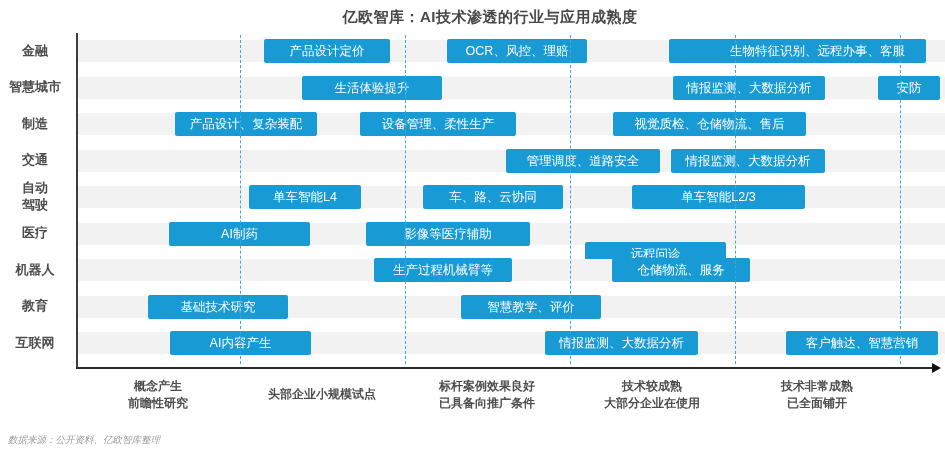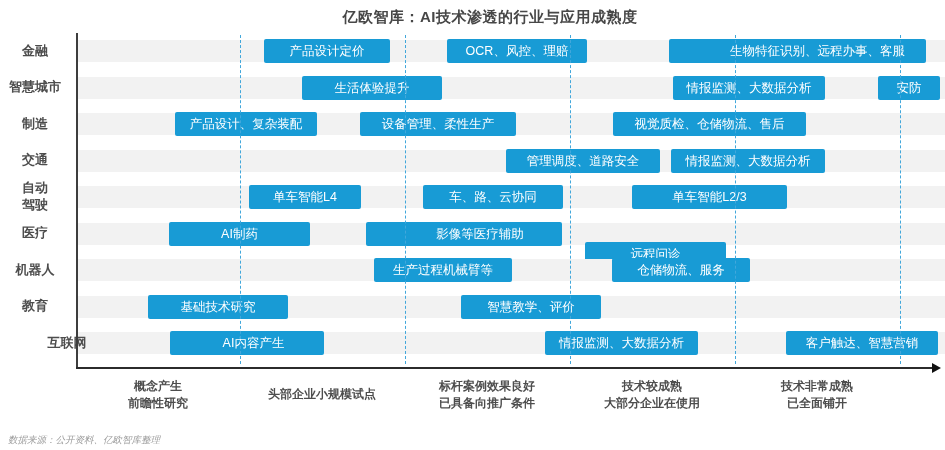--- a/index.html
+++ b/index.html
@@ -65,37 +65,37 @@
     <div class="bar" style="left: 613px; top: 112px; width: 193px;">视觉质检、仓储物流、售后</div>
     <div class="stripe" style="left: 77px; top: 149.5px; width: 868px; height: 22px;"></div>
     <div class="rowlabel" style="left: 0px; top: 142.5px; width: 70px; height: 36px;">交通</div>
     <div class="bar" style="left: 506px; top: 148.5px; width: 154px;">管理调度、道路安全</div>
     <div class="bar" style="left: 671px; top: 148.5px; width: 154px;">情报监测、大数据分析</div>
     <div class="stripe" style="left: 77px; top: 186px; width: 868px; height: 22px;"></div>
     <div class="rowlabel" style="left: 0px; top: 179px; width: 70px; height: 36px;">自动
 驾驶</div>
     <div class="bar" style="left: 249px; top: 185px; width: 112px;">单车智能L4</div>
     <div class="bar" style="left: 423px; top: 185px; width: 140px;">车、路、云协同</div>
-    <div class="bar" style="left: 632px; top: 185px; width: 155px;">单车智能L2/3</div>
+    <div class="bar" style="left: 632px; top: 185px; width: 173px;">单车智能L2/3</div>
     <div class="stripe" style="left: 77px; top: 222.5px; width: 868px; height: 22px;"></div>
     <div class="rowlabel" style="left: 0px; top: 215.5px; width: 70px; height: 36px;">医疗</div>
     <div class="bar" style="left: 169px; top: 221.5px; width: 141px;">AI制药</div>
-    <div class="bar" style="left: 366px; top: 221.5px; width: 164px; padding-left: 32px;">影像等医疗辅助</div>
+    <div class="bar" style="left: 366px; top: 221.5px; width: 164px;">影像等医疗辅助</div>
     <div class="bar" style="left: 585px; top: 221.5px; width: 141px; margin-top: 20px;">远程问诊</div>
     <div class="stripe" style="left: 77px; top: 259px; width: 868px; height: 22px;"></div>
     <div class="rowlabel" style="left: 0px; top: 252px; width: 70px; height: 36px;">机器人</div>
     <div class="bar" style="left: 612px; top: 258px; width: 138px;">仓储物流、服务</div>
     <div class="bar" style="left: 374px; top: 258px; width: 138px;">生产过程机械臂等</div>
     <div class="stripe" style="left: 77px; top: 295.5px; width: 868px; height: 22px;"></div>
     <div class="rowlabel" style="left: 0px; top: 288.5px; width: 70px; height: 36px;">教育</div>
     <div class="bar" style="left: 148px; top: 294.5px; width: 140px;">基础技术研究</div>
     <div class="bar" style="left: 461px; top: 294.5px; width: 140px;">智慧教学、评价</div>
     <div class="stripe" style="left: 77px; top: 332px; width: 868px; height: 22px;"></div>
-    <div class="rowlabel" style="left: 0px; top: 325px; width: 70px; height: 36px; padding-left: 32px;">互联网</div>
-    <div class="bar" style="left: 170px; top: 331px; width: 141px; padding-left: 13px;">AI内容产生</div>
+    <div class="rowlabel" style="left: 0px; top: 325px; width: 70px; height: 36px;">互联网</div>
+    <div class="bar" style="left: 170px; top: 331px; width: 141px;">AI内容产生</div>
     <div class="bar" style="left: 545px; top: 331px; width: 153px;">情报监测、大数据分析</div>
     <div class="bar" style="left: 786px; top: 331px; width: 152px;">客户触达、智慧营销</div>
     <div class="grid" style="left: 240px; top: 35px; height: 329px;"></div>
     <div class="grid" style="left: 405px; top: 35px; height: 329px;"></div>
     <div class="grid" style="left: 570px; top: 35px; height: 329px;"></div>
     <div class="grid" style="left: 735px; top: 35px; height: 329px;"></div>
     <div class="grid" style="left: 900px; top: 35px; height: 329px;"></div>
     <div class="vaxis" style="left: 76px; top: 33px; height: 335px;"></div>
     <div class="haxis" style="left: 76px; top: 367px; width: 856px;"></div>
     <div class="arrow" style="left: 932px; top: 363px;"></div>

